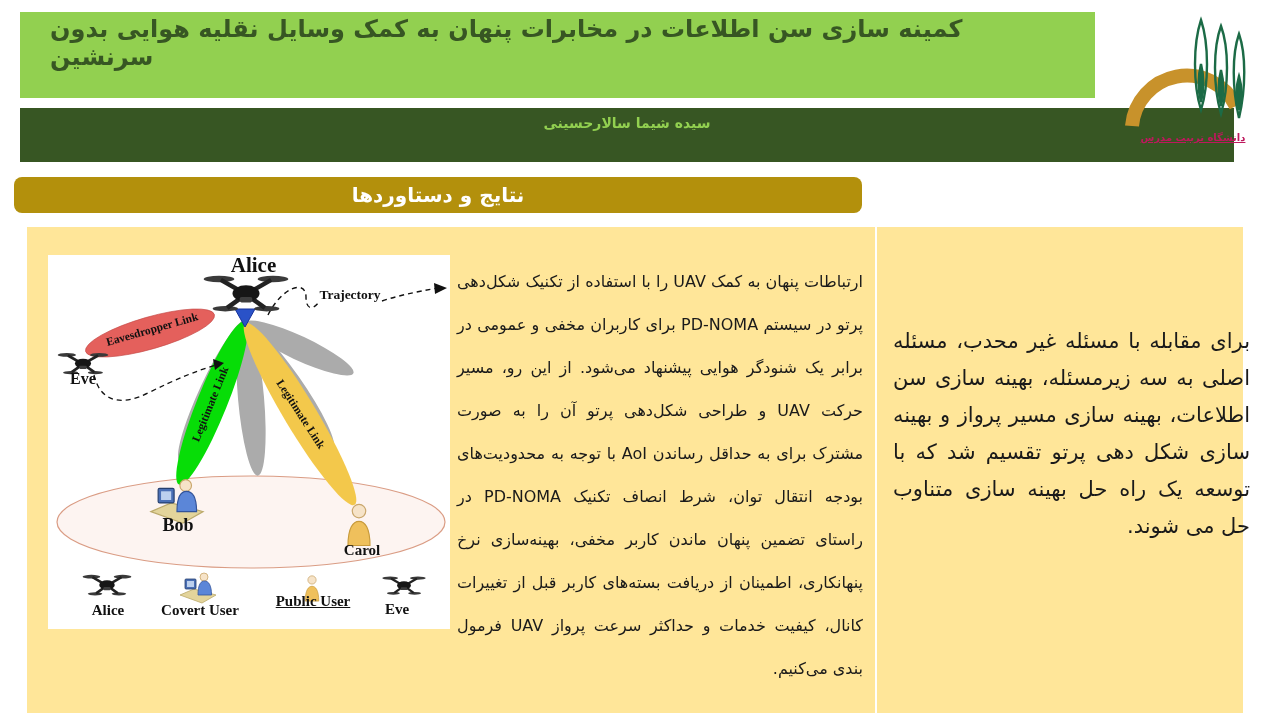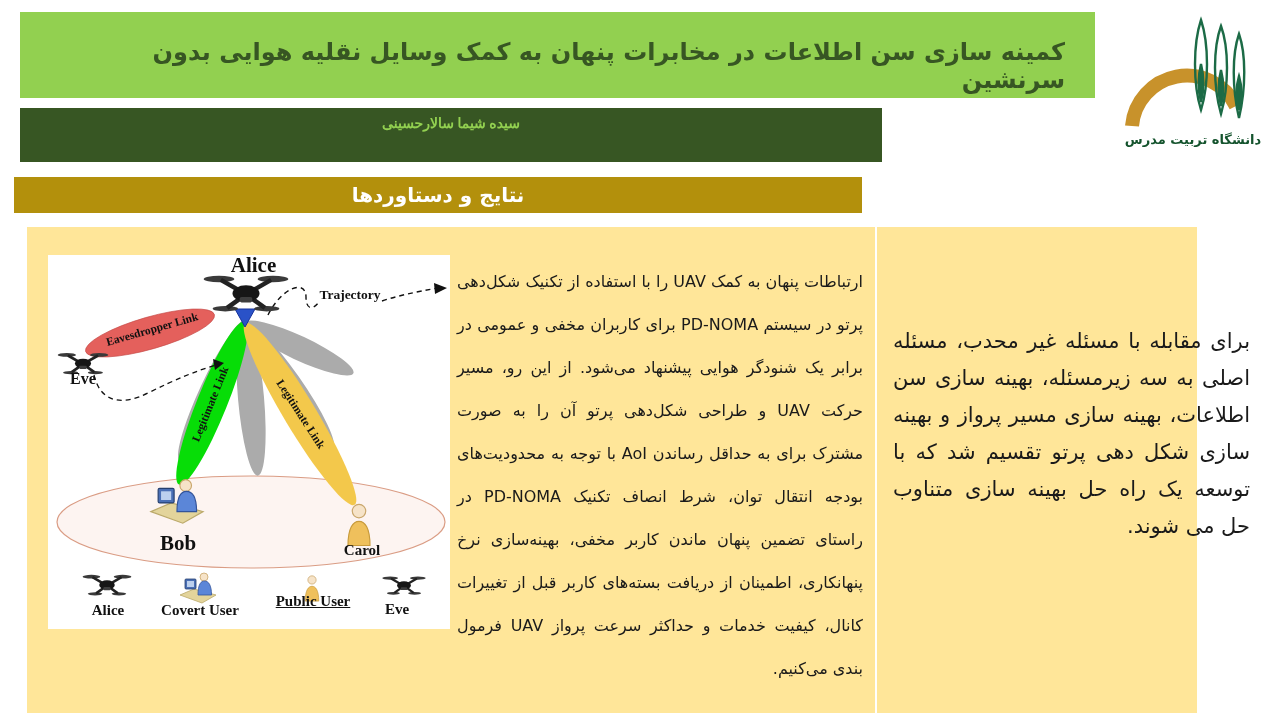--- a/index.html
+++ b/index.html
@@ -1,56 +1,56 @@
 <!DOCTYPE html>
 <html lang="fa"><head>
 <meta charset="utf-8">
 <style>
   html,body{margin:0;padding:0;background:#ffffff;}
   .page{position:relative;width:1280px;height:720px;background:#ffffff;overflow:hidden;
         font-family:"DejaVu Sans",sans-serif;}
 
   
   .title-bar{position:absolute;left:20px;top:12px;width:1075px;height:86px;background:#92D050;}
-  .title-text{padding:26px 30px 0 30px;text-align:right;font-size:24px;font-weight:bold;color:#375623;}
-  .author-bar{position:absolute;left:20px;top:108px;width:862px;height:54px;background:#375623;font-family:Liberation Serif, serif;}
+  .title-text{padding:3px 30px 0 30px;text-align:left;font-size:24px;font-weight:bold;color:#375623;}
+  .author-bar{position:absolute;left:20px;top:108px;width:1214px;height:54px;background:#375623;}
   .author-text{padding-top:7px;text-align:center;font-size:14px;font-weight:bold;color:#92D050;}
 
   
   .logo-wrap{position:absolute;left:1118px;top:14px;width:150px;height:152px;text-align:center;}
   .logo-svg{display:block;margin:0 auto;}
-  .logo-caption{color:#14532d;font-size:13px;font-weight:bold;margin-top:-2px;white-space:nowrap;}
+  .logo-caption{color:#be185d;font-size:10px;font-weight:bold;margin-top:-2px;white-space:nowrap;text-decoration:underline;}
 
   
   .sec-header{position:absolute;top:177px;height:36px;background:#B3900C;color:#ffffff;
-              text-align:center;font-weight:bold;font-size:20px;line-height:36px;}
+              text-align:center;font-weight:bold;font-size:20px;line-height:36px;border-radius:8px;}
   .sec-header.lft{left:14px;width:848px;}
   .sec-header.rgt{left:877px;width:389px;}
   .panel{position:absolute;top:227px;height:486px;background:#FFE699;}
   .panel.lft{left:14px;width:848px;margin-left:13px;}
-  .panel.rgt{left:877px;width:320px;}
+  .panel.rgt{left:877px;width:366px;}
 
   .left-body{position:absolute;left:430px;top:33px;width:406px;direction:rtl;text-align:justify;
              font-size:16px;font-weight:normal;line-height:43px;color:#1a1a1a;}
   .right-body{position:absolute;left:16px;top:96px;width:357px;direction:rtl;text-align:justify;
               font-size:21px;line-height:37px;color:#1a1a1a;}
 
   
   .figure{position:absolute;left:21px;top:28px;width:402px;height:374px;background:#ffffff;}
   .fig-svg{position:absolute;left:0;top:0;}
   .fl{position:absolute;font-family:"Liberation Serif",serif;font-weight:bold;color:#111;
       text-align:center;white-space:nowrap;}
   .fl.alice{left:168px;top:-2px;width:75px;font-size:21px;}
   .fl.traj{left:262px;top:32px;width:80px;font-size:13.5px;}
   .fl.eav{left:38px;top:68px;width:132px;font-size:11.5px;transform:rotate(-16deg);}
   .fl.eve{left:12px;top:115px;width:46px;font-size:16px;}
   .fl.track{left:70px;top:94px;width:120px;font-size:13px;line-height:16px;color:#FF0000;white-space:normal;}
   .fl.greenlink{left:104px;top:143px;width:116px;font-size:11.5px;transform:rotate(-68deg);}
   .fl.yellowlink{left:195px;top:153px;width:116px;font-size:11.5px;transform:rotate(57deg);}
-  .fl.bob{left:105px;top:276px;width:50px;font-size:21px;}
+  .fl.bob{left:105px;top:260px;width:50px;font-size:18px;}
   .fl.carol{left:288px;top:287px;width:52px;font-size:15px;}
   .fl.lg1{left:35px;top:347px;width:50px;font-size:15px;}
   .fl.lg2{left:106px;top:347px;width:92px;font-size:15px;text-align:center;}
   .fl.lg3{left:219px;top:338px;width:92px;font-size:15px;text-decoration:underline;}
   .fl.lg4{left:327px;top:346px;width:44px;font-size:15px;}
 </style>
 </head>
 <body>
 
 <div class="page">

